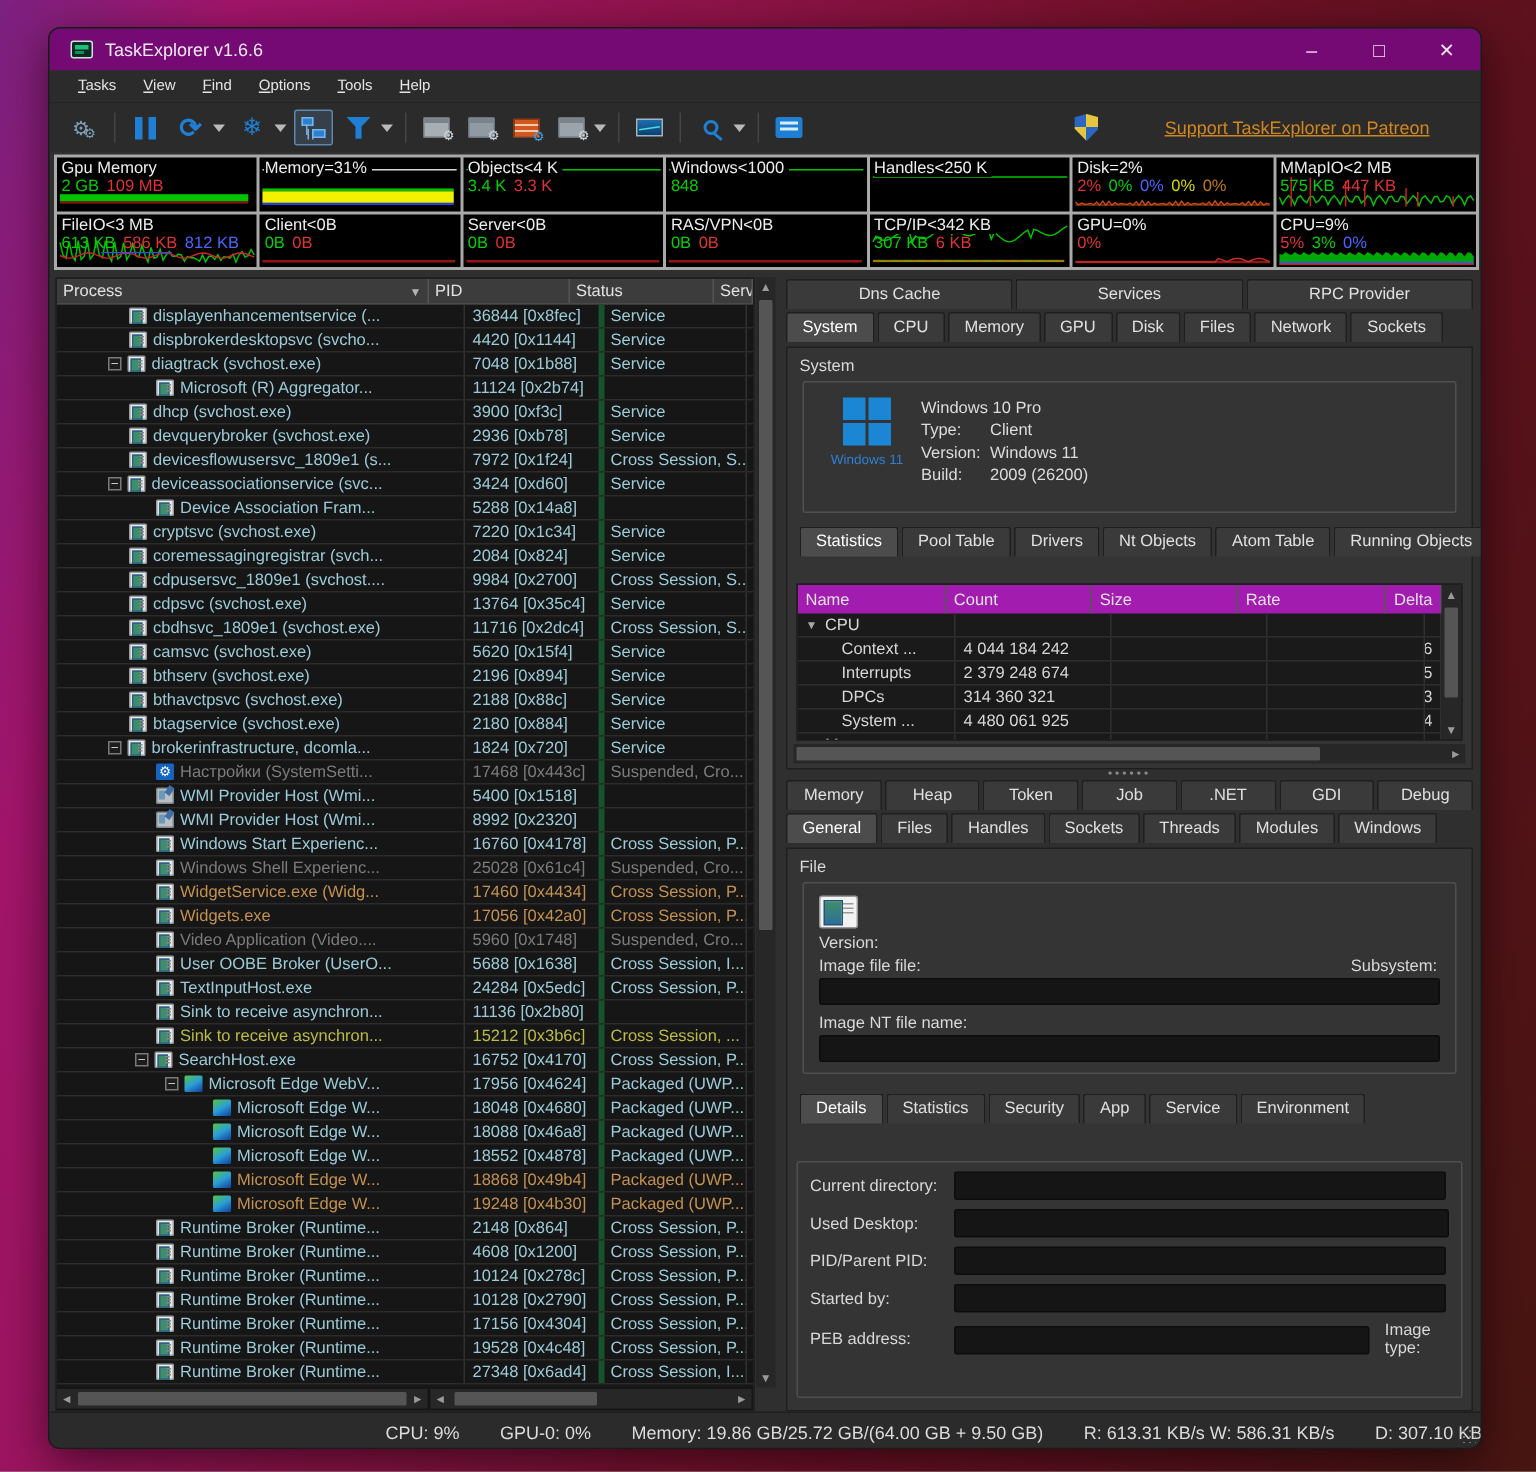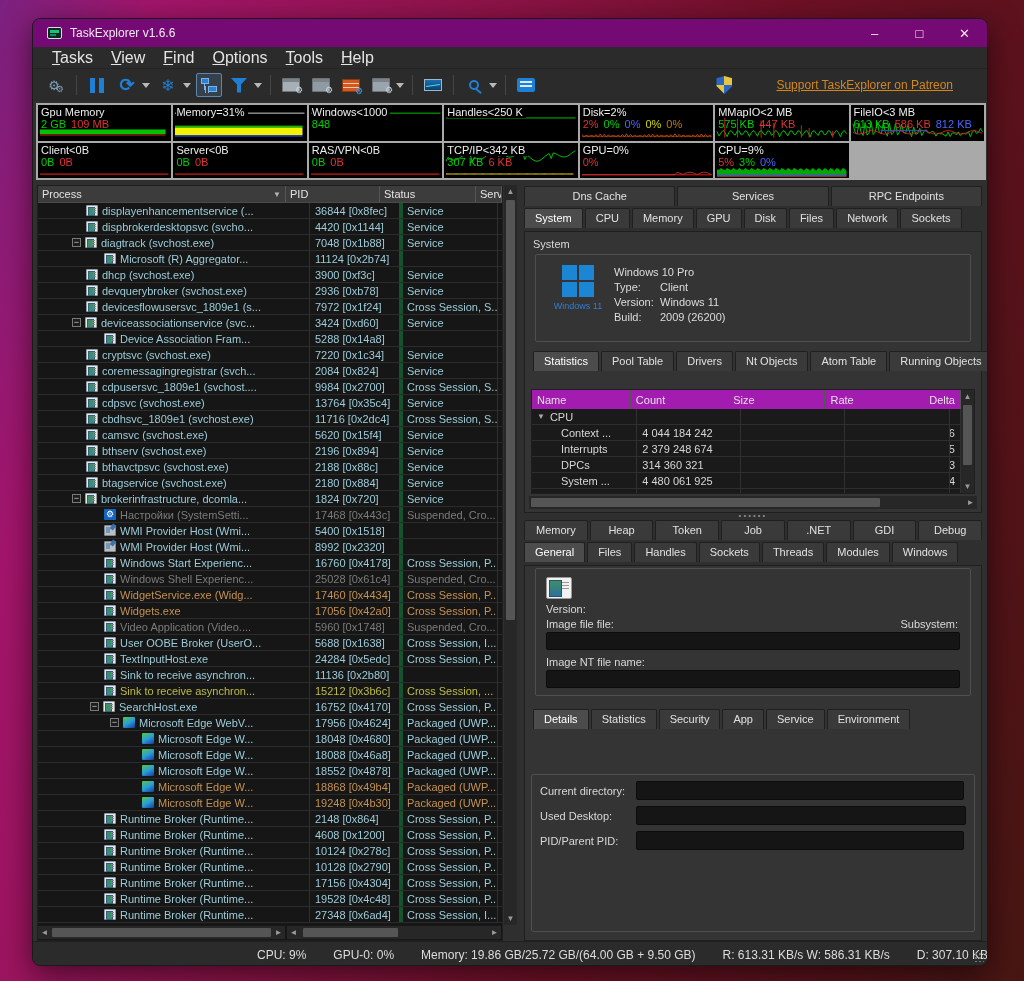--- a/index.html
+++ b/index.html
@@ -10,21 +10,21 @@
 
   
   .titlebar { position:absolute; left:0; top:0; right:0; height:28px; background:#750a75; display:flex; align-items:center; color:#f0eaf0; font-size:12px; }
   .appicon { width:15px; height:12px; margin:0 8px 0 14px; background:#0d2a22; border:1px solid #cfe3da; border-radius:2px; position:relative; }
   .appicon::after { content:""; position:absolute; left:2px; top:2px; right:2px; height:3px; background:#19c37d; }
   .appicon::before { content:""; position:absolute; left:2px; bottom:2px; width:6px; height:2px; background:#0f8f5a; }
   .wbtns { margin-left:auto; display:flex; height:100%; }
   .wbtn { width:45px; height:100%; display:flex; align-items:center; justify-content:center; color:#efe3ef; font-size:13px; }
   
   .menubar { position:absolute; left:0; top:28px; right:0; height:22px; background:#2b2b2b; display:flex; align-items:center; padding-left:10px; border-bottom:1px solid #242424; }
-  .mi { color:#e4e4e4; font-size:16px; padding:2px 9px; }
+  .mi { color:#e4e4e4; font-size:10px; padding:2px 9px; }
   .mi u { text-decoration:underline; }
   
   .toolbar { position:absolute; left:0; top:50px; right:0; height:32px; background:#2b2b2b; display:flex; align-items:center; padding-left:8px; }
   .tbi { width:26px; height:24px; display:flex; align-items:center; justify-content:center; position:relative; margin:0 2px; }
   .tbi.active { border:1px solid #5d87ad; background:#36404a; border-radius:2px; }
   .caret { width:0; height:0; border-left:4px solid transparent; border-right:4px solid transparent; border-top:5px solid #b9b9b9; margin:0 3px 0 0; align-self:center; }
   .tsep { width:1px; height:20px; background:#454545; margin:0 5px; }
   .glyph-blue { color:#1f7fd4; }
   .pausebars { display:flex; gap:4px; }
   .pausebars div { width:5px; height:15px; background:#1f7fd4; }
@@ -227,20 +227,27 @@
           <rect x="2" y="23.5" width="130" height="8" fill="#f2f200"></rect>
           <rect x="2" y="31.5" width="130" height="1.5" fill="#2443dd"></rect>
         </svg>
         <span class="gtitle">Memory=31%</span>
         <span class="gvals"></span>
       </div>
       <div class="gcell">
         <svg viewBox="0 0 136 37" preserveAspectRatio="none">
           <line x1="2" y1="8.5" x2="134" y2="8.5" stroke="#00c400"></line>
         </svg>
+        <span class="gtitle">Objects&lt;4 K</span>
+        <span class="gvals"><span style="color: rgb(0, 208, 0);">3.4 K</span><span style="color: rgb(224, 50, 50);">3.3 K</span></span>
+      </div>
+      <div class="gcell">
+        <svg viewBox="0 0 136 37" preserveAspectRatio="none">
+          <line x1="2" y1="8.5" x2="134" y2="8.5" stroke="#00c400"></line>
+        </svg>
         <span class="gtitle">Windows&lt;1000</span>
         <span class="gvals"><span style="color: rgb(0, 208, 0);">848</span></span>
       </div>
       <div class="gcell">
         <svg viewBox="0 0 136 37" preserveAspectRatio="none">
           <line x1="2" y1="13.5" x2="134" y2="13.5" stroke="#00c400"></line>
         </svg>
         <span class="gtitle">Handles&lt;250 K</span>
         <span class="gvals"></span>
       </div>
@@ -804,21 +811,21 @@
       <span class="arr" style="top:0;">▲</span>
         <div class="thumb" style="left:2px;right:2px;top:15px;height:420px;"></div>
         <span class="arr" style="bottom:0;">▼</span>
     </div>
 
     <div class="right-col">
       <div style="height:328px; position:relative;">
         <div class="rtabs" id="rt-tabs-outer">
             <div class="rtab grow">Dns Cache</div>
             <div class="rtab grow">Services</div>
-            <div class="rtab grow">RPC Endpoints</div>
+            <div class="rtab grow">RPC Provider</div>
           </div>
         <div class="rtabs" id="rt-tabs-inner" style="margin-top:1px;">
             <div class="rtab active">System</div>
             <div class="rtab">CPU</div>
             <div class="rtab">Memory</div>
             <div class="rtab">GPU</div>
             <div class="rtab">Disk</div>
             <div class="rtab">Files</div>
             <div class="rtab">Network</div>
             <div class="rtab">Sockets</div>
@@ -955,20 +962,21 @@
         <div class="rtabs" id="rb-tabs-inner" style="margin-top:1px;">
             <div class="rtab active">General</div>
             <div class="rtab">Files</div>
             <div class="rtab">Handles</div>
             <div class="rtab">Sockets</div>
             <div class="rtab">Threads</div>
             <div class="rtab">Modules</div>
             <div class="rtab">Windows</div>
           </div>
         <div class="contentbox" style="position:absolute; left:2px; right:2px; top:46px; bottom:0;">
+          <div class="seclabel">File</div>
           <div class="groupbox" style="height:128px;">
             <div class="fileico"></div>
             <div class="flabel">Version:</div>
             <div class="flabel" style="display:flex;">
               <span>Image file file:</span>
               <span class="subsys">Subsystem:</span>
             </div>
             <div class="inputbar"></div>
             <div class="flabel">Image NT file name:</div>
             <div class="inputbar"></div>
@@ -987,20 +995,29 @@
                 <div class="fin wide"></div>
               </div>
               <div class="frow">
                 <span class="flbl">Used Desktop:</span>
                 <div class="fin med"></div>
               </div>
               <div class="frow">
                 <span class="flbl">PID/Parent PID:</span>
                 <div class="fin wide"></div>
               </div>
+              <div class="frow">
+                <span class="flbl">Started by:</span>
+                <div class="fin wide"></div>
+              </div>
+              <div class="frow">
+                <span class="flbl">PEB address:</span>
+                <div class="fin med"></div>
+                <span class="xlbl">Image type:</span>
+              </div>
             </div>
         </div>
       </div>
     </div>
   </div>
 
   <div class="statusbar" id="statusbar">
       <span>CPU: 9%</span>
       <span>GPU-0: 0%</span>
       <span>Memory: 19.86 GB/25.72 GB/(64.00 GB + 9.50 GB)</span>

